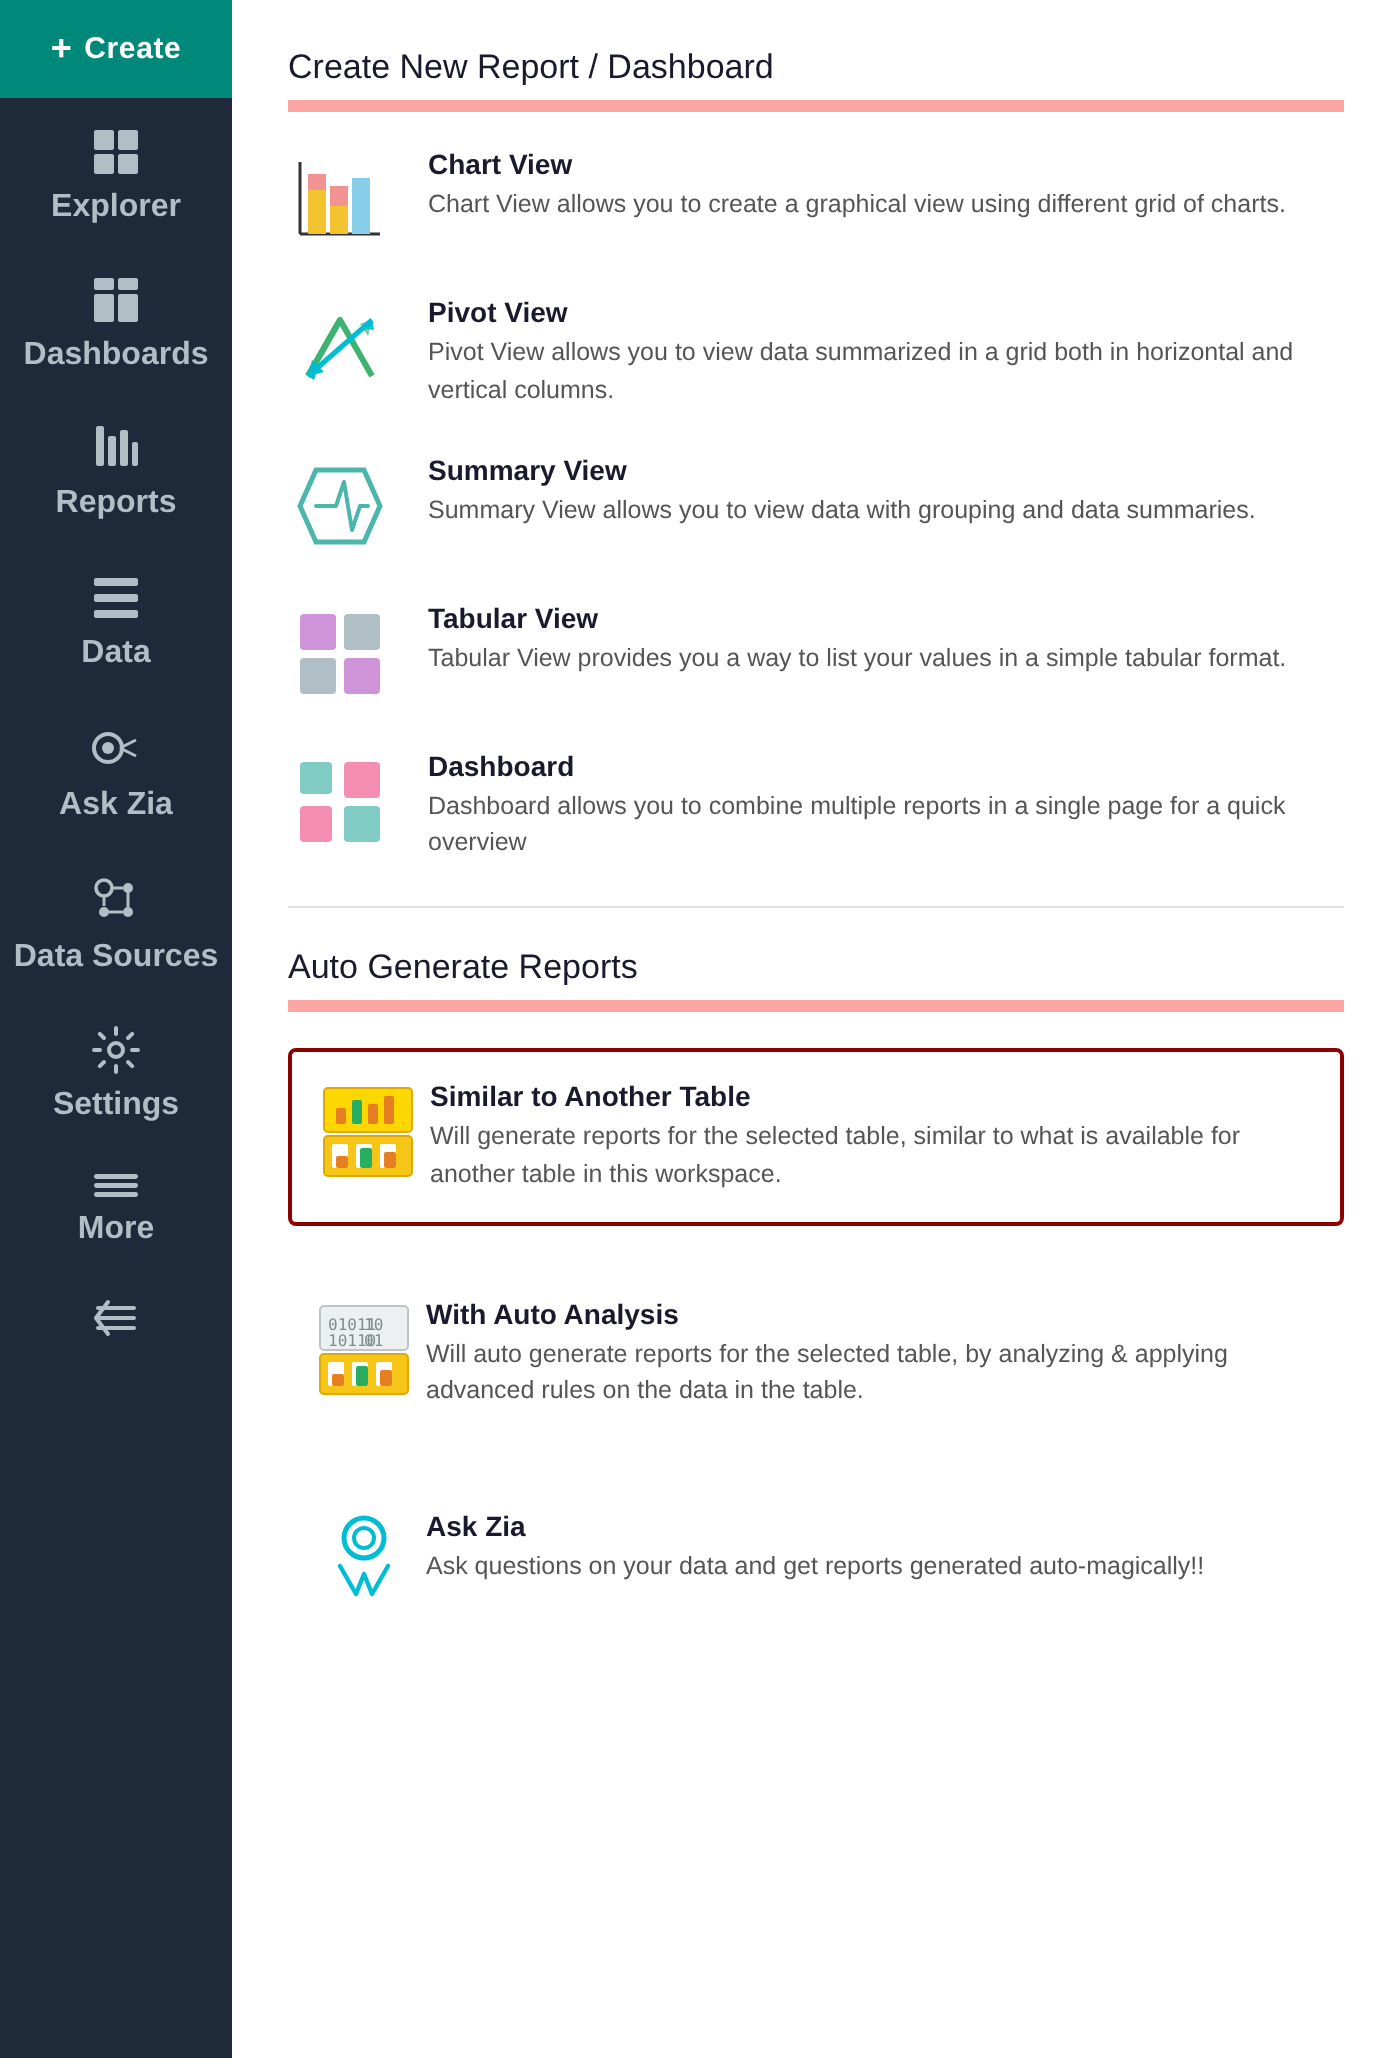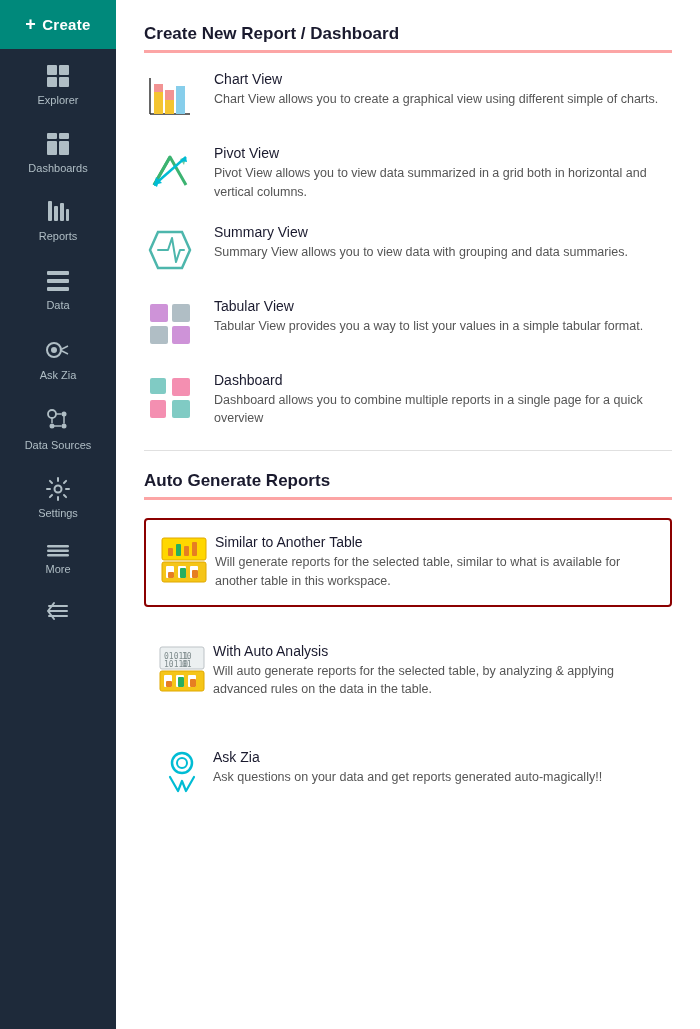--- a/index.html
+++ b/index.html
@@ -48,60 +48,61 @@
       gap: 5px;
       transition: background 0.15s;
     }
 
     .sidebar-item .icon-wrap {
       font-size: 22px;
       line-height: 1;
     }
 
     .sidebar-item .label {
-      font-size: 11px;
+      font-size: 16px;
       text-align: center;
       line-height: 1.2;
+      font-weight: bold;
     }
 
     
     .main {
       flex: 1;
       padding: 24px 28px;
       overflow-y: auto;
     }
 
     .section-title {
       font-size: 17px;
-      font-weight: 700;
+      font-weight: 400;
       color: #1a1a2e;
       margin-bottom: 18px;
       padding-bottom: 6px;
-      border-bottom: 3px solid #fca5a5;
+      border-bottom: 6px solid #fca5a5;
     }
 
     .view-item {
       display: flex;
       align-items: flex-start;
       gap: 18px;
       margin-bottom: 22px;
     }
 
     .view-icon {
       width: 52px;
       height: 52px;
       flex-shrink: 0;
       display: flex;
       align-items: center;
       justify-content: flex-end;
     }
 
     .view-text h3 {
       font-size: 14px;
-      font-weight: 400;
+      font-weight: 700;
       color: #1a1a2e;
       margin-bottom: 3px;
     }
 
     .view-text p {
       font-size: 12.5px;
       color: #555;
       line-height: 1.5;
     }
 
@@ -258,21 +259,21 @@
         <line x1="6" y1="4" x2="6" y2="40" stroke="#333" stroke-width="1.5"></line>
         <rect x="10" y="18" width="9" height="22" fill="#f4c430"></rect>
         <rect x="21" y="26" width="9" height="14" fill="#f4c430"></rect>
         <rect x="10" y="10" width="9" height="8" fill="#f08080" opacity="0.85"></rect>
         <rect x="21" y="16" width="9" height="10" fill="#f08080" opacity="0.85"></rect>
         <rect x="32" y="12" width="9" height="28" fill="#87ceeb"></rect>
       </svg>
     </div>
     <div class="view-text">
       <h3>Chart View</h3>
-      <p>Chart View allows you to create a graphical view using different simple of charts.</p>
+      <p>Chart View allows you to create a graphical view using different grid of charts.</p>
     </div>
   </div>
 
   <div class="view-item">
     <div class="view-icon">
       <svg width="52" height="52" viewBox="0 0 52 52">
         <polyline points="10,40 26,12 42,40" fill="none" stroke="#3cb371" stroke-width="3" stroke-linejoin="round"></polyline>
         <polyline points="10,40 26,12" fill="none" stroke="#3cb371" stroke-width="3"></polyline>
 
         <polygon points="10,40 18,38 12,32" fill="#00bcd4"></polygon>

